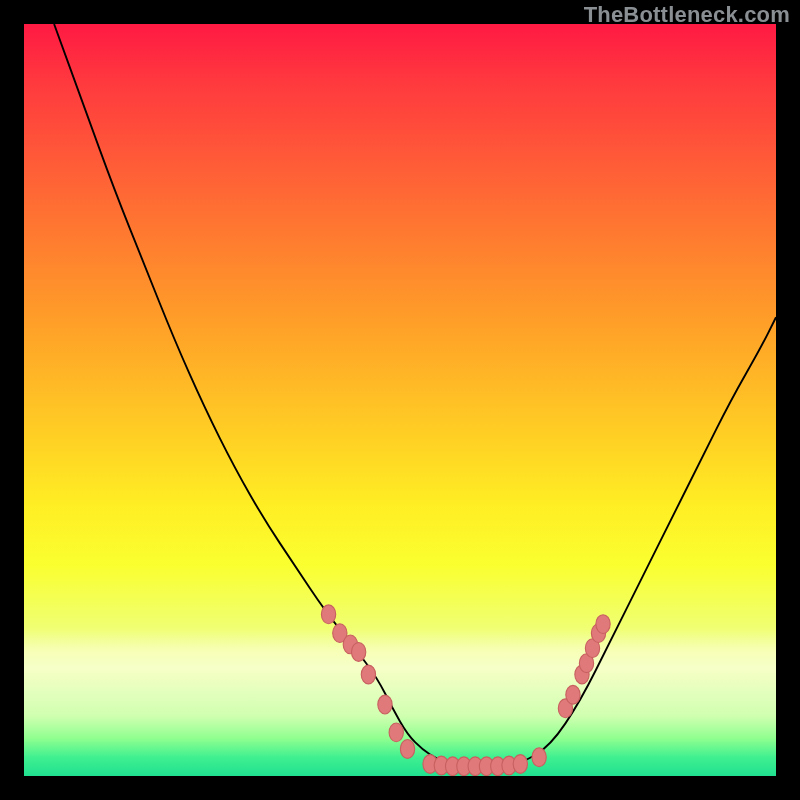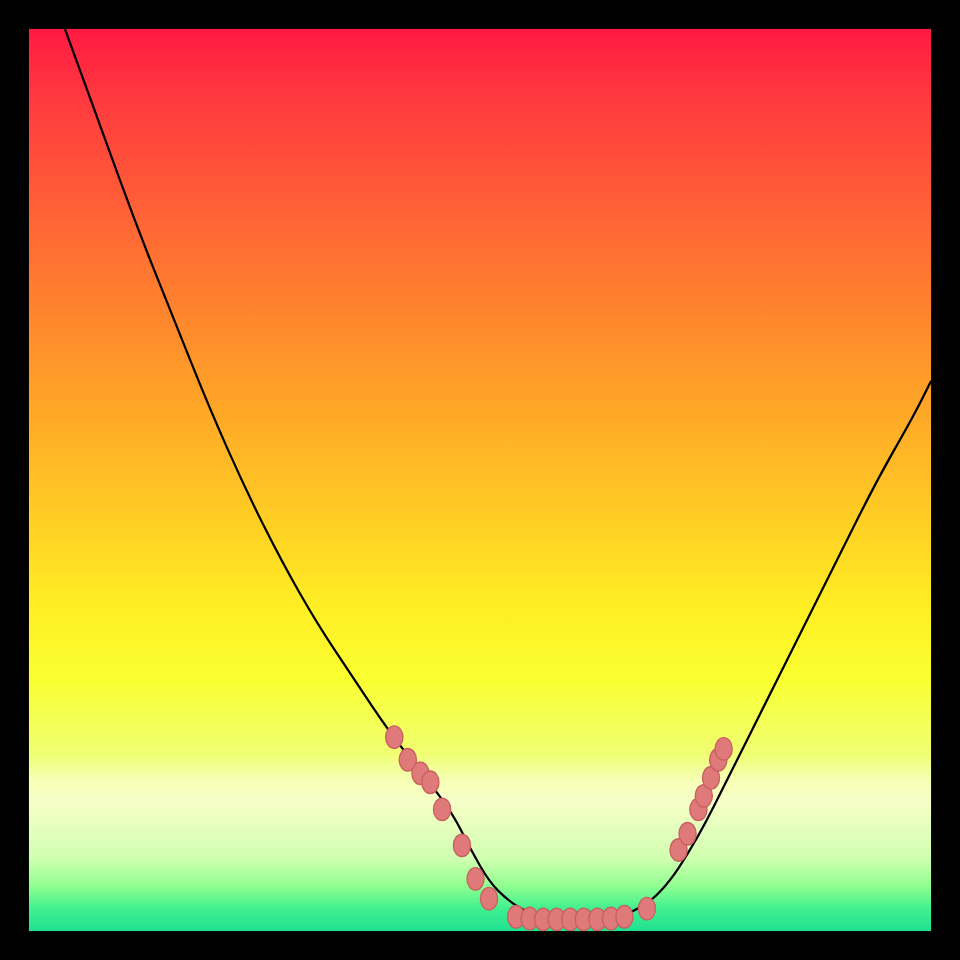--- a/index.html
+++ b/index.html
@@ -116,13 +116,14 @@
           <ellipse cx="72" cy="91" rx="0.95" ry="1.25" class="dot"></ellipse>
           <ellipse cx="73" cy="89.2" rx="0.95" ry="1.25" class="dot"></ellipse>
           <ellipse cx="74.2" cy="86.5" rx="0.95" ry="1.25" class="dot"></ellipse>
           <ellipse cx="74.8" cy="85" rx="0.95" ry="1.25" class="dot"></ellipse>
           <ellipse cx="75.6" cy="83" rx="0.95" ry="1.25" class="dot"></ellipse>
           <ellipse cx="76.4" cy="81" rx="0.95" ry="1.25" class="dot"></ellipse>
           <ellipse cx="77" cy="79.8" rx="0.95" ry="1.25" class="dot"></ellipse>
         </g>
     </svg>
   </div>
+  <div class="watermark">TheBottleneck.com</div>
 </div>
 
 </body></html>

